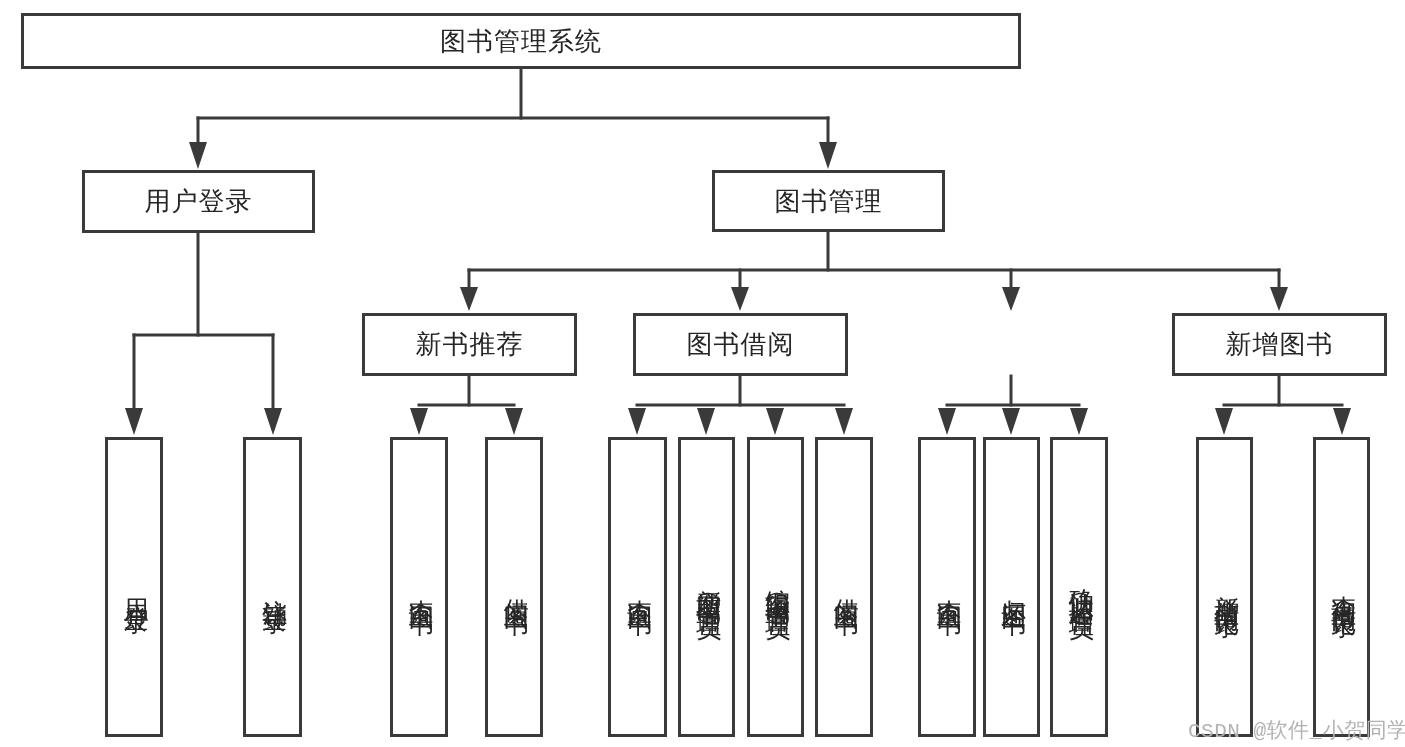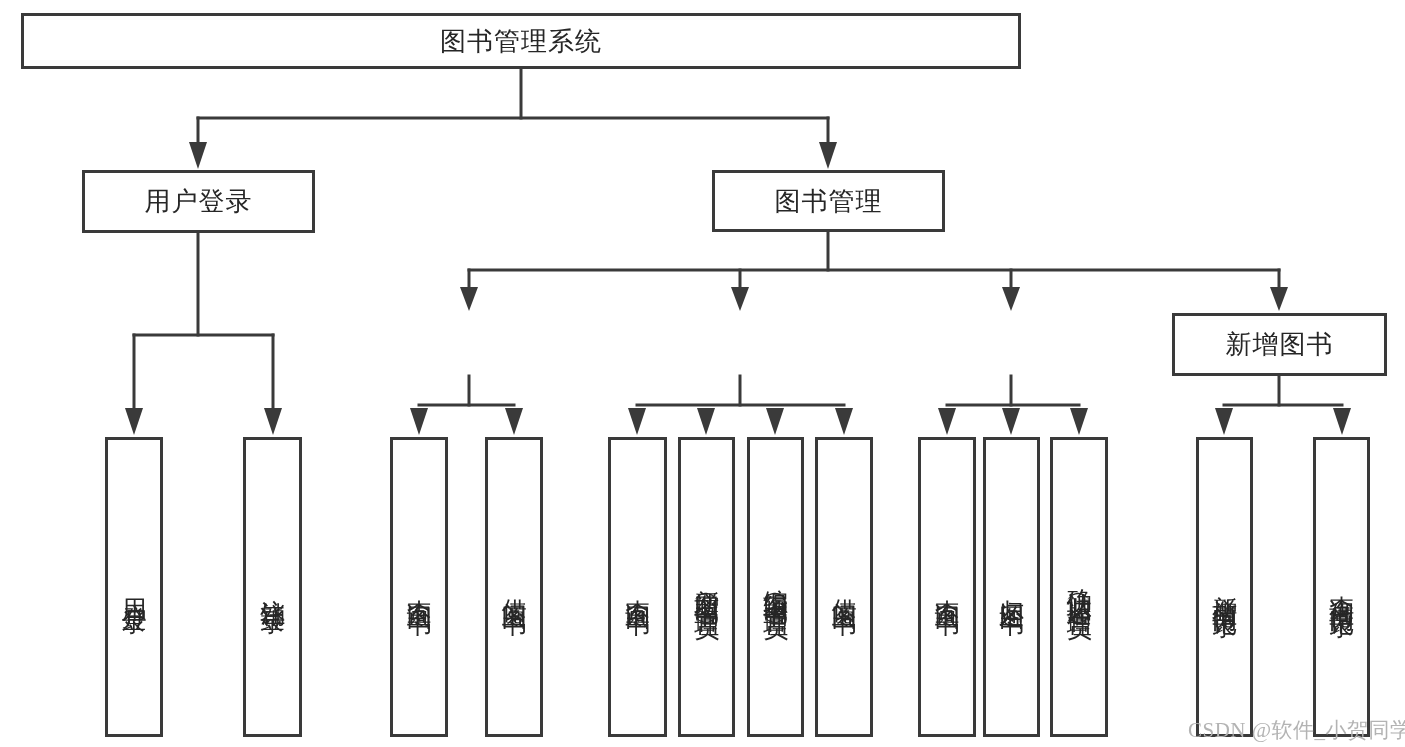--- a/index.html
+++ b/index.html
@@ -5,21 +5,21 @@
   :root{
     --line:#3a3a3a;
     --text:#262626;
     --watermark:#b3b3b3;
     --background:#ffffff;
   }
   html,body{margin:0;padding:0;background:var(--background);}
   #stage{
     position:relative;width:1405px;height:747px;
     background:var(--background);overflow:hidden;
-    font-family:Liberation Serif, serif;
+    font-family:Liberation Mono, monospace;
     color:var(--text);
   }
   #connectors{position:absolute;left:0;top:0;z-index:0;}
   #connectors path{stroke:var(--line);stroke-width:3;fill:none;stroke-linecap:square;}
   #connectors polygon{fill:var(--line);stroke:none;}
   .hnode{
     position:absolute;box-sizing:border-box;z-index:1;
     background:var(--background);border:3px solid var(--line);
     display:flex;align-items:center;justify-content:center;
     font-size:26px;letter-spacing:1px;color:var(--text);
@@ -102,20 +102,22 @@
       <polygon points="1224,435 1215,408 1233,408"></polygon>
       <polygon points="1342,435 1333,408 1351,408"></polygon>
     </g>
   </svg>
 
   <div class="hnode" style="left:21px;top:13px;width:1000px;height:56px">图书管理系统</div>
 
   <div class="hnode" style="left:82px;top:170px;width:233px;height:63px">用户登录</div>
   <div class="hnode" style="left:712px;top:170px;width:233px;height:62px">图书管理</div>
 
+  <div class="hnode" style="left:362px;top:313px;width:215px;height:63px">新书推荐</div>
+  <div class="hnode" style="left:633px;top:313px;width:215px;height:63px">图书借阅</div>
   <div class="hnode" style="left:1172px;top:313px;width:215px;height:63px">新增图书</div>
 
   <div class="leaf" style="left:105px;width:58px">
     <span class="vtext">用户登录</span>
   </div>
   <div class="leaf" style="left:243px;width:59px">
     <span class="vtext">注销登录</span>
   </div>
 
   <div class="leaf" style="left:390px;width:58px">

